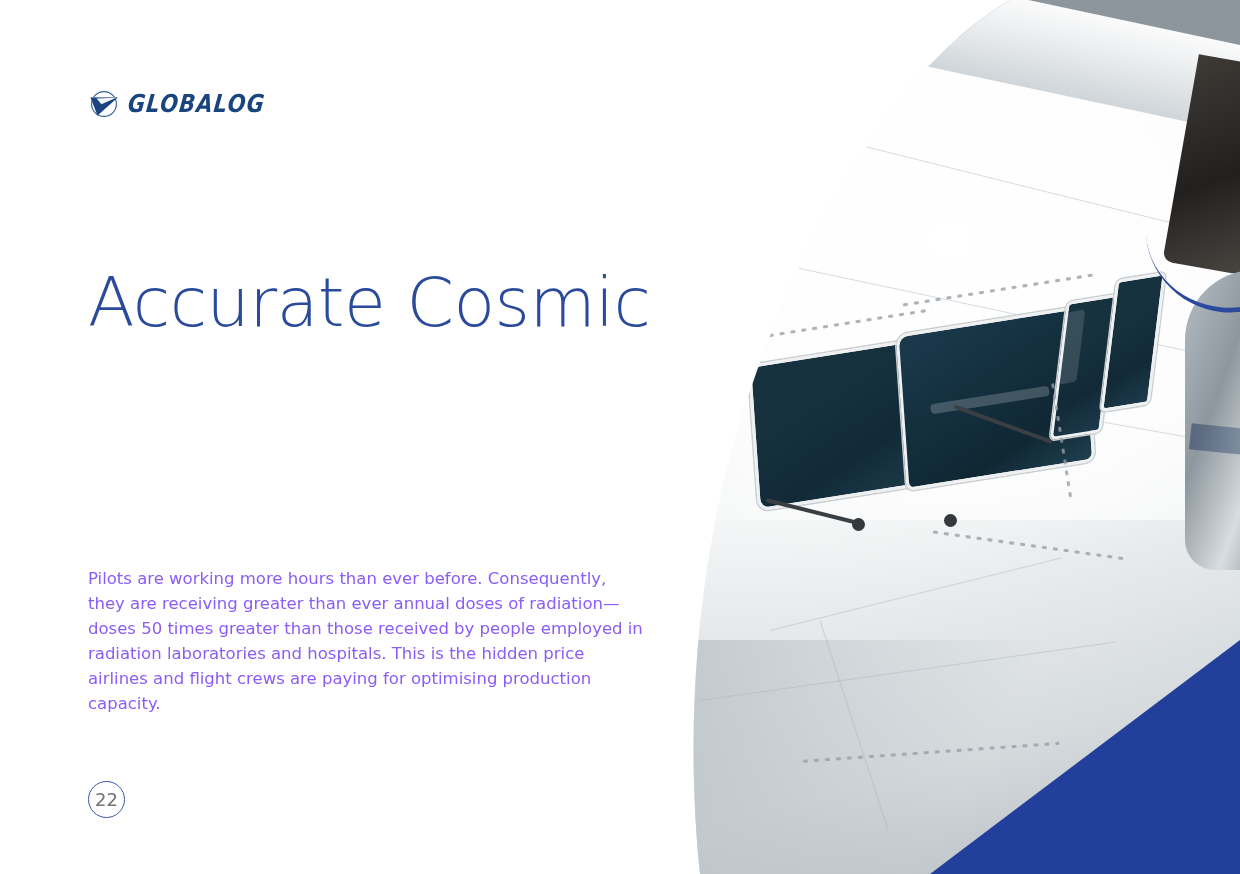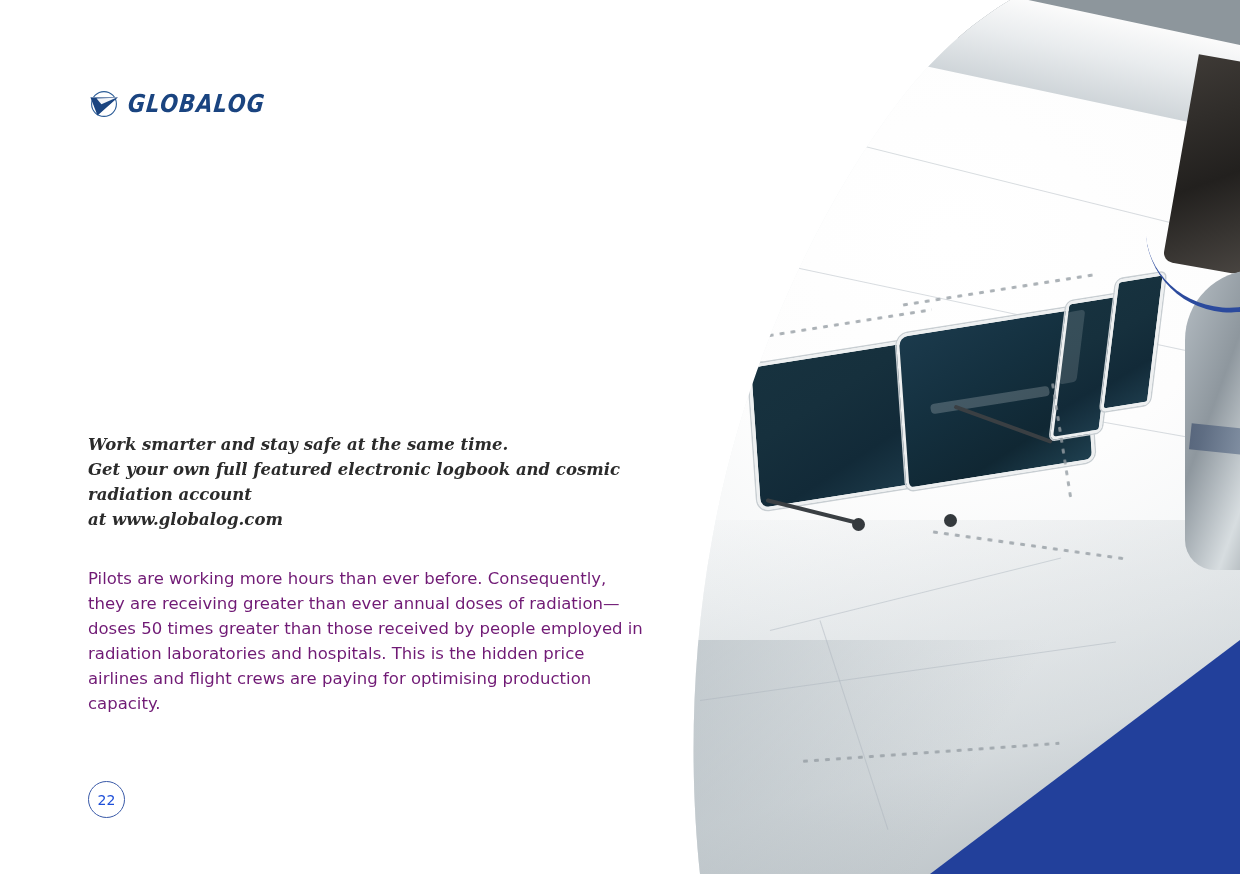--- a/index.html
+++ b/index.html
@@ -260,38 +260,38 @@
   }
 
   .body-copy {
     position: absolute;
     left: 88px;
     width: 560px;
     font-family: "DejaVu Sans", sans-serif;
     font-weight: 400;
     font-size: 16.5px;
     line-height: 25px;
-    color: #701a75;
+    color: #8b5cf6;
     margin-top: 34px;
   }
   .body-copy.p1 { top: 532px; }
   .body-copy.p2 { top: 682px; }
 
   .page-number {
     position: absolute;
     left: 88px; top: 781px;
     width: 35px; height: 35px;
     border: 1.4px solid #3a5aa8;
     border-radius: 50%;
     display: flex;
     align-items: center;
     justify-content: center;
     font-family: "DejaVu Sans", sans-serif;
-    font-size: 14px;
-    color: #1d4ed8;
+    font-size: 18px;
+    color: #737373;
   }
 </style>
 </head>
 <body>
 
 <div id="page">
 
   <div class="photo-region">
     <div class="photo-inner">
       <div class="sky"></div>
@@ -345,26 +345,21 @@
         <path d="M2.4 7.2 L30 7.2 L9.5 25.4 Z" fill="#1a4480"></path>
         <path d="M2.4 7.2 L30 7.2 L16 12.6 Z" fill="#ffffff" opacity="0.92"></path>
         <path d="M3.2 7.6 L29 7.6 L9.8 24.4 Z" fill="#1a4480"></path>
         <path d="M8.6 8.4 L28.2 7.8 L13.4 14.2 Z" fill="#ffffff" opacity="0.95"></path>
       </svg>
     </span>
     <span class="logo-word">GLOBALOG</span>
   </div>
 
   <h1 class="page-title">
-    <br>
+    <span>Accurate Cosmic</span><br>
   </h1>
 
-  <div class="lede">
-    <span>Work smarter and stay safe at the same time.</span><br>
-    <span>Get your own full featured electronic logbook and cosmic radiation account</span><br>
-    <span>at www.globalog.com</span>
-  </div>
 
   <p class="body-copy p1">Pilots are working more hours than ever before. Consequently, they are receiving greater than ever annual doses of radiation— doses 50 times greater than those received by people employed in radiation laboratories and hospitals. This is the hidden price airlines and flight crews are paying for optimising production capacity.</p>
 
   <div class="page-number">22</div>
 
 </div>
 
 </body></html>

